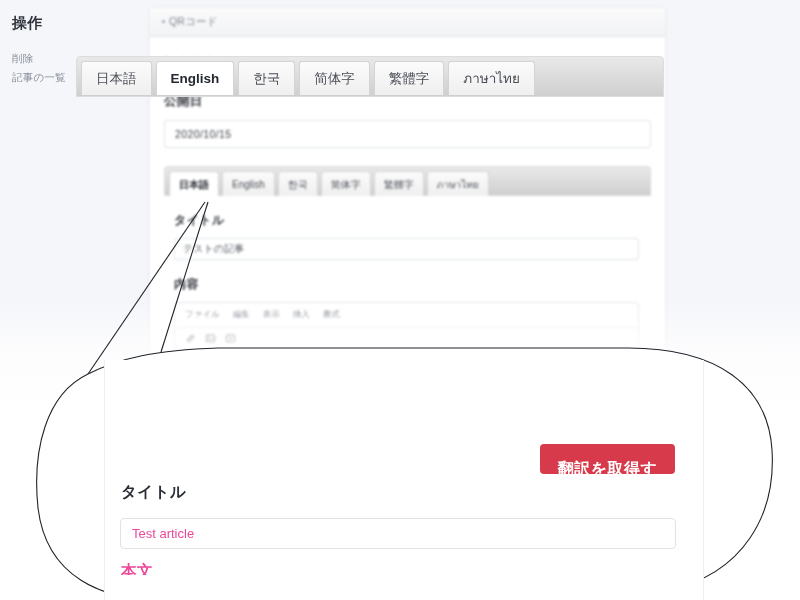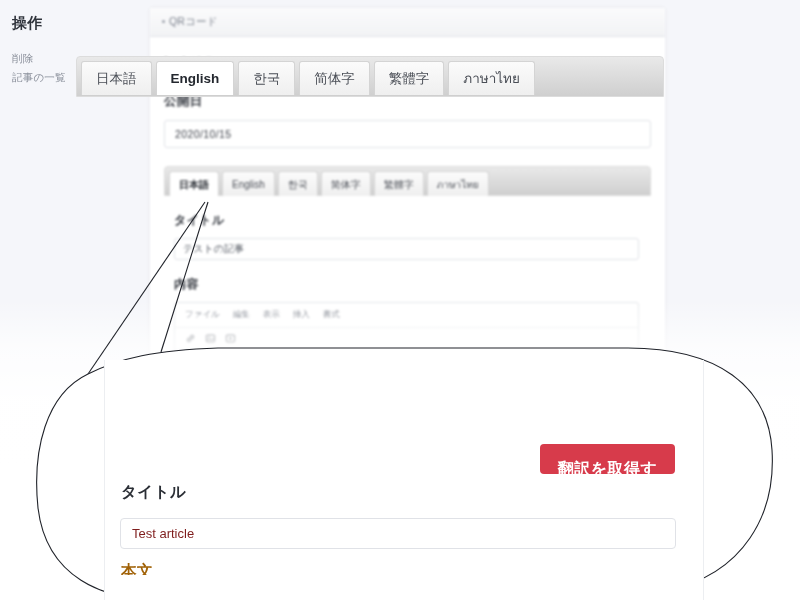--- a/index.html
+++ b/index.html
@@ -310,29 +310,29 @@
     left: 120px; top: 518px;
     width: 556px; height: 31px;
     border: 1px solid #e0e2e7;
     border-radius: 4px;
     background: #fff;
     display: flex;
     align-items: center;
     padding: 0 11px;
     box-sizing: border-box;
     font-size: 13px;
-    color: #7f1d1d;
+    color: #ec4899;
     z-index: 62;
   }
   #lbl-body-big {
     position: absolute;
     left: 121px; top: 561px;
     font-size: 15.5px;
     font-weight: bold;
-    color: #a16207;
+    color: #ec4899;
     letter-spacing: .5px;
     z-index: 62;
     overflow: hidden;
     height: 14px;
   }
 
   
   #bottom-remnant {
     position: absolute;
     left: 150px; top: 566px;

